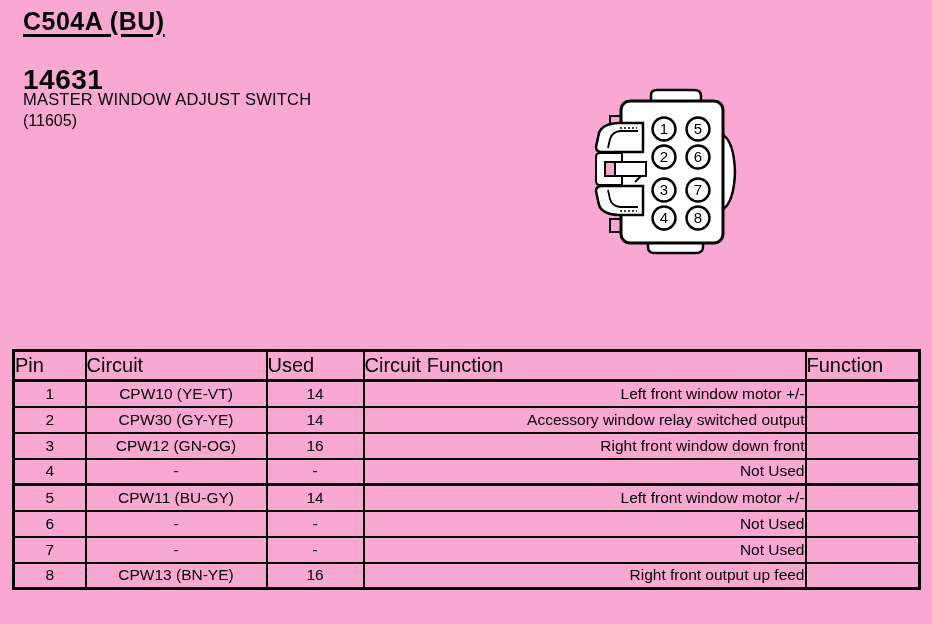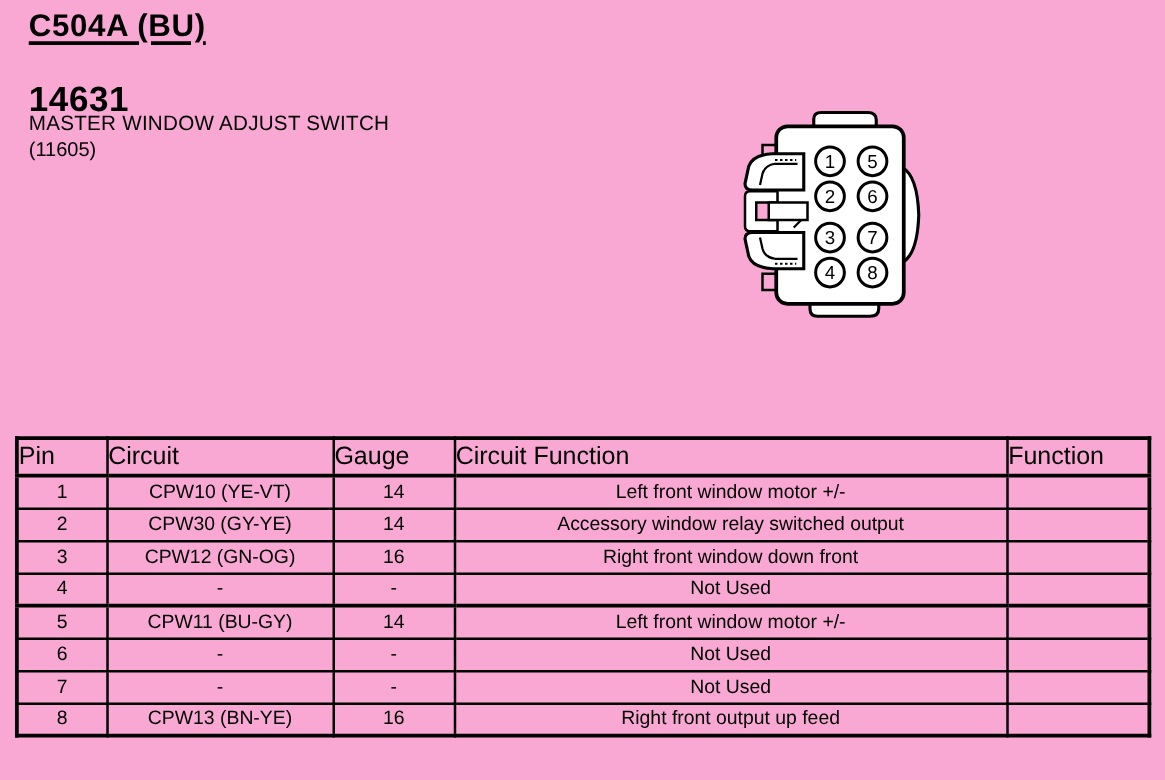--- a/index.html
+++ b/index.html
@@ -35,21 +35,21 @@
   table.pinout th, table.pinout td {
     border:2px solid #000; padding:0; overflow:hidden; white-space:nowrap;
   }
   table.pinout thead th {
     height:27px; font-size:20px; font-weight:400;
     text-align:left; border-bottom:3px solid #000;
   }
   table.pinout tbody tr { height:26px; }
   table.pinout tbody td { font-size:15.5px; }
   td.c-pin, td.c-circuit, td.c-gauge { text-align:center; }
-  td.c-function { text-align:center; padding-left:5px; }
+  td.c-function { text-align:right; padding-left:5px; }
   table.pinout tbody tr:nth-child(4) td { border-bottom:3px solid #000; }
   col.w-pin       { width:72px; }
   col.w-circuit   { width:181px; }
   col.w-gauge     { width:97px; }
   col.w-function  { width:442px; }
   col.w-qualifier { width:114px; }
 </style>
 </head>
 <body>
 
@@ -119,21 +119,21 @@
       <col class="w-pin">
         <col class="w-circuit">
         <col class="w-gauge">
         <col class="w-function">
         <col class="w-qualifier">
     </colgroup>
     <thead>
       <tr id="table-head-row">
           <th>Pin</th>
           <th>Circuit</th>
-          <th>Gauge</th>
+          <th>Used</th>
           <th>Circuit Function</th>
           <th>Function</th>
         </tr>
     </thead>
     <tbody id="table-body">
         <tr>
           <td class="c-pin">1</td>
           <td class="c-circuit">CPW10 (YE-VT)</td>
           <td class="c-gauge">14</td>
           <td class="c-function">Left front window motor +/-</td>

